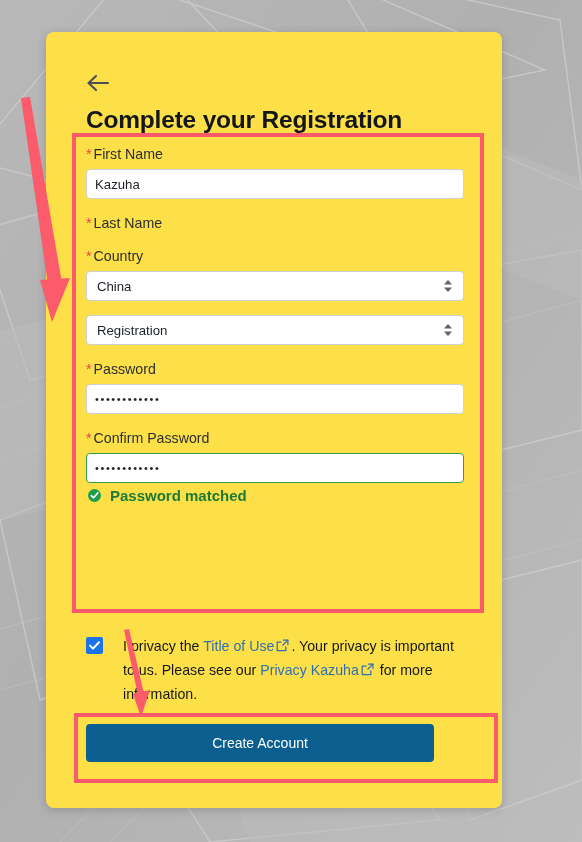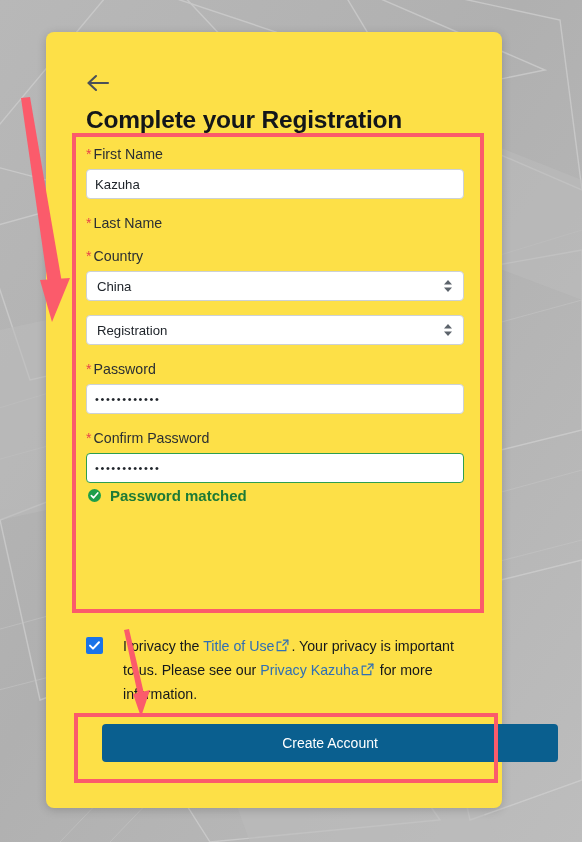--- a/index.html
+++ b/index.html
@@ -165,23 +165,23 @@
   .tlink {
     color: #2f6fb5;
     text-decoration: none;
     cursor: pointer;
   }
   .ext-icon { display: inline-block; vertical-align: -1px; margin: 0 2px; }
 
   
   #create-account-button {
     position: absolute;
-    left: 56px;
+    left: 40px;
     top: 692px;
-    width: 456px;
+    width: 348px;
     height: 38px;
     background: #0a5f8f;
     border: none;
     border-radius: 4px;
     color: #ffffff;
     font-family: "Liberation Sans", sans-serif;
     font-size: 14px;
     cursor: pointer;
   }
 

